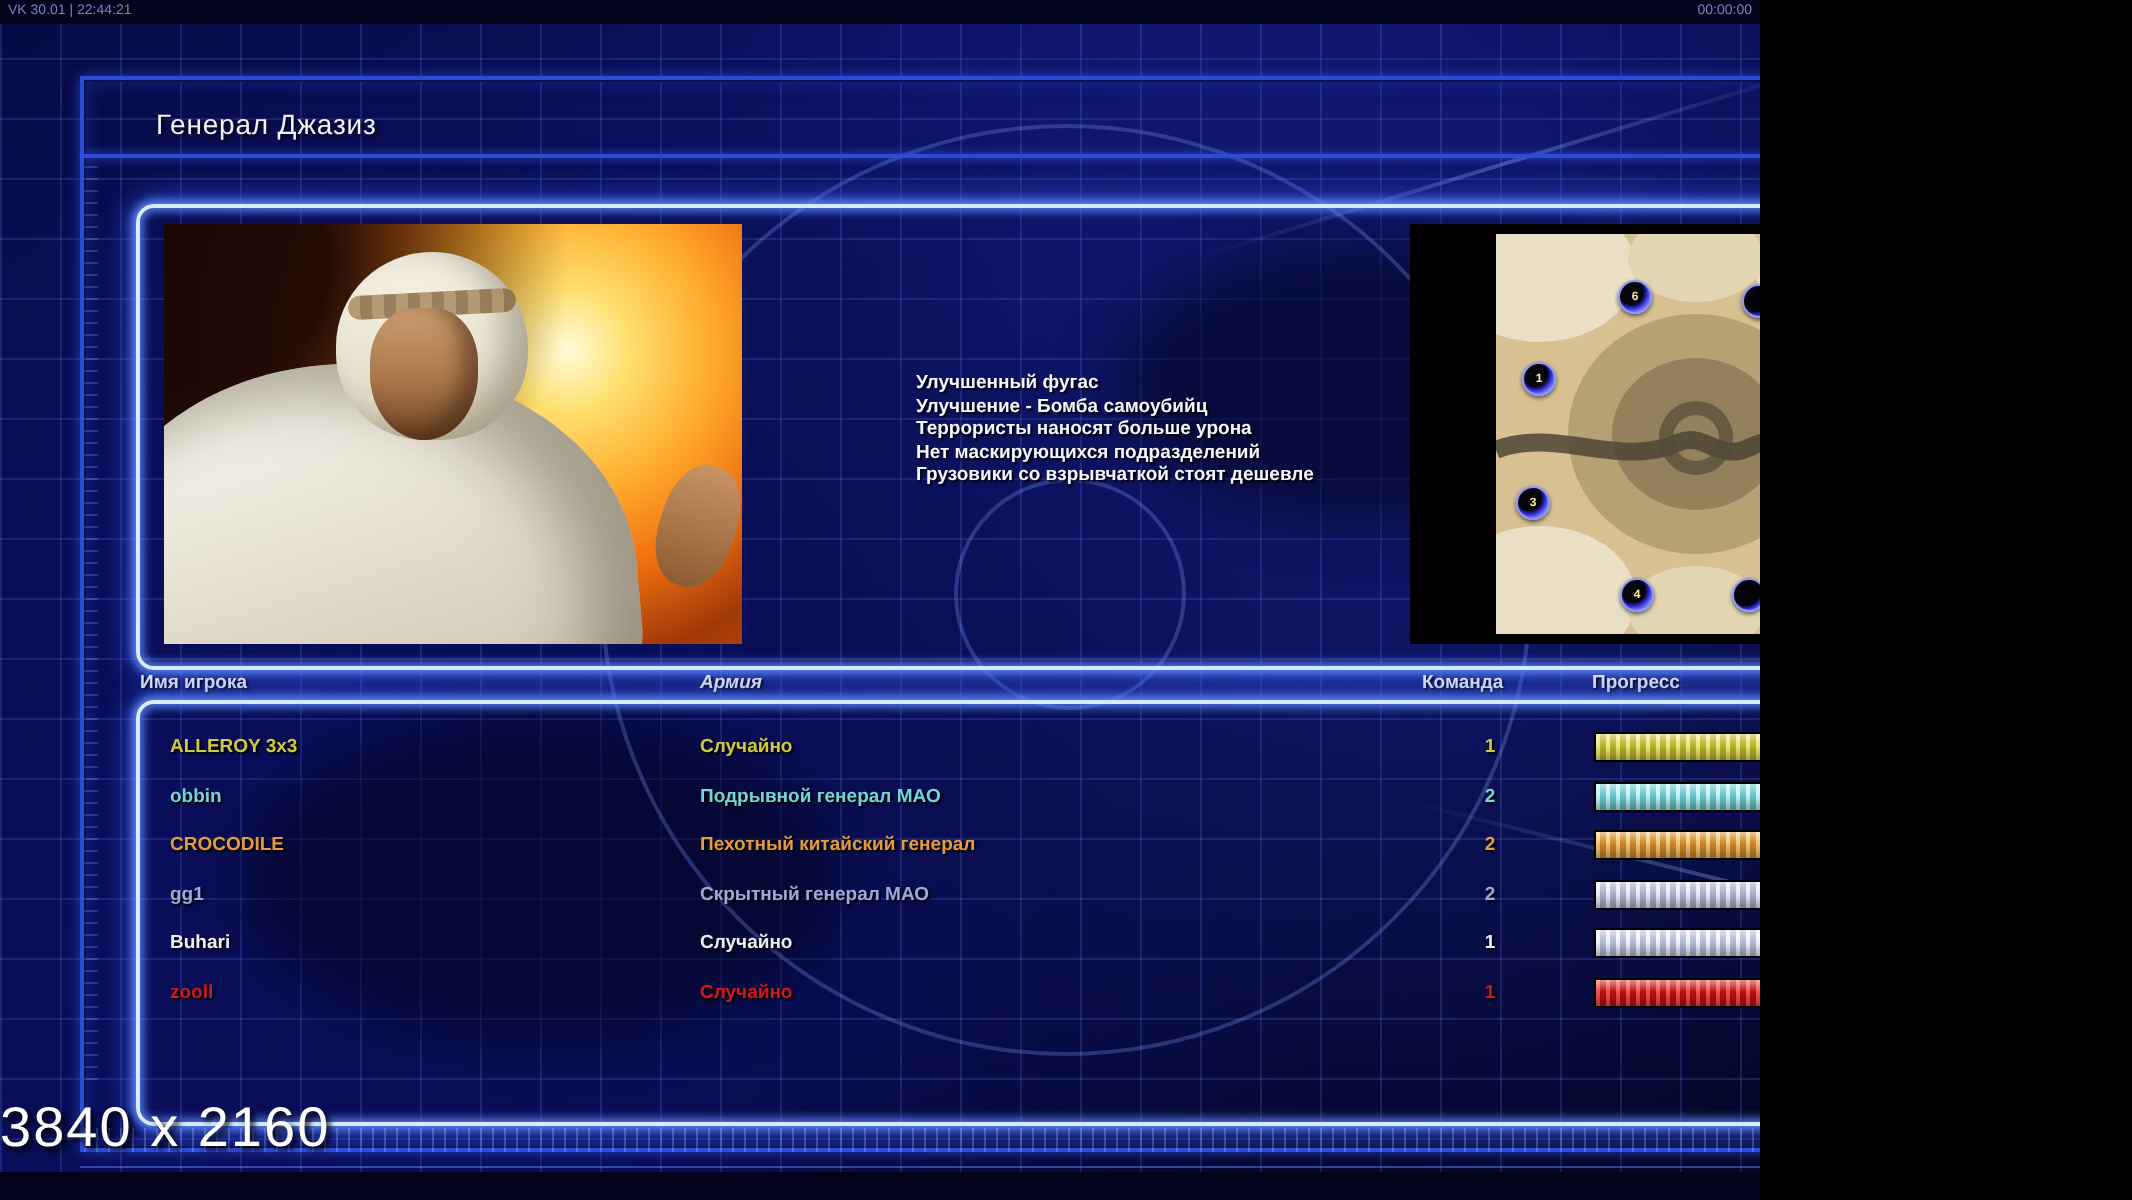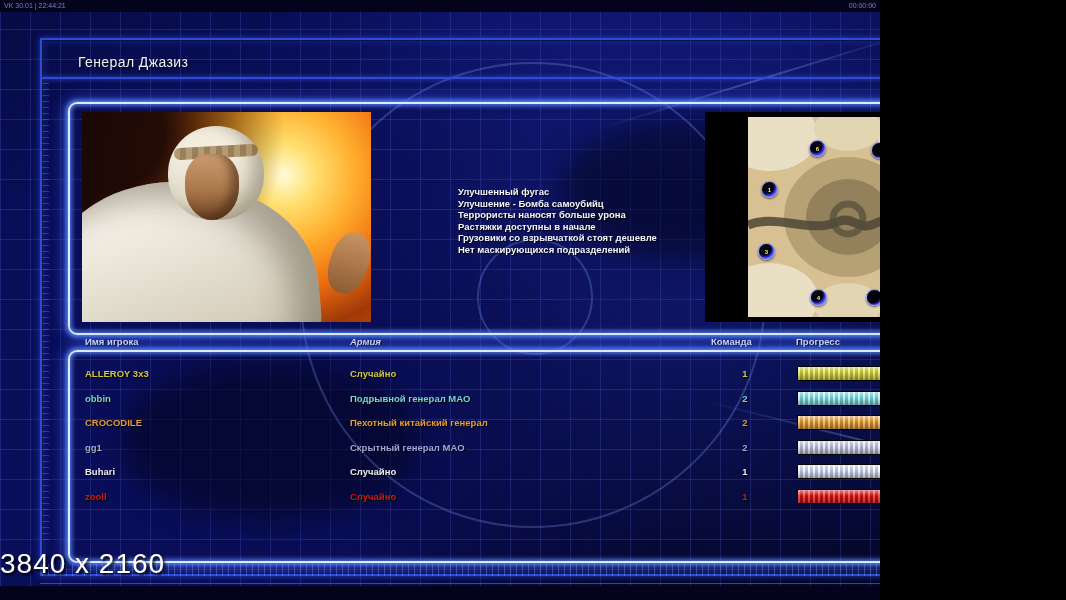--- a/index.html
+++ b/index.html
@@ -61,21 +61,21 @@
   .map-panel{position:absolute;left:705px;top:112px;width:285px;height:210px;background:#000;}
   .map-img{position:absolute;left:43px;top:5px;width:200px;height:200px;}
   .marker{position:absolute;width:15px;height:15px;border-radius:50%;border:1px solid #8f95ff;
     background:radial-gradient(circle at 38% 35%, #05050a 0 44%, #2a2ad2 58%, #7a7af2 74%, #2e2e9a 100%);
     box-shadow:0 1px 2px rgba(0,0,0,.6);display:flex;align-items:center;justify-content:center;}
   .marker span{color:#ffe9a0;font-size:6px;font-weight:bold;line-height:6px;}
   .marker.dark{background:radial-gradient(circle at 38% 35%, #020208 0 55%, #2323b8 66%, #6a6ae8 80%, #28288c 100%);}
 
   
   .thead span{position:absolute;color:#e4e7f5;font-size:9.5px;font-weight:bold;text-shadow:1px 1px 1px #000;}
-  .th-name{left:85px;top:336px;}
+  .th-name{left:70px;top:336px;}
   .th-army{left:350px;top:336px;font-style:italic;}
   .th-team{left:711px;top:336px;width:64px;text-align:left;}
   .th-progress{left:796px;top:336px;}
 
   .prow{position:absolute;left:68px;width:934px;height:24px;}
   .rowtext{position:absolute;font-size:9.5px;font-weight:bold;text-shadow:1px 1px 1px #000;white-space:nowrap;}
   .c-name{left:17px;top:6px;}
   .c-army{left:282px;top:6px;}
   .c-team{left:645px;top:6px;width:64px;text-align:center;}
   .bar{position:absolute;left:729px;top:4px;width:191px;height:13px;border:1px solid #000;background:#0a0c30;}
@@ -120,23 +120,22 @@
     <div class="p-robe"></div>
     <div class="p-head"></div>
     <div class="p-band"></div>
     <div class="p-face"></div>
   </div>
 
   <div class="traits">
     <div>Улучшенный фугас</div>
     <div>Улучшение - Бомба самоубийц</div>
     <div>Террористы наносят больше урона</div>
-    <div>Растяжки доступны в начале</div>
+    <div>Нет маскирующихся подразделений</div>
     <div>Грузовики со взрывчаткой стоят дешевле</div>
-    <div>Нет маскирующихся подразделений</div>
   </div>
 
   <div class="map-panel">
     <div class="map-img">
       <svg width="200" height="200" viewBox="0 0 200 200">
         <rect width="200" height="200" fill="#d7c193"></rect>
         <ellipse cx="22" cy="18" rx="48" ry="36" fill="#e9dfc4"></ellipse>
         <ellipse cx="178" cy="18" rx="48" ry="36" fill="#e9dfc4"></ellipse>
         <ellipse cx="22" cy="182" rx="48" ry="36" fill="#e9dfc4"></ellipse>
         <ellipse cx="178" cy="182" rx="48" ry="36" fill="#e9dfc4"></ellipse>

